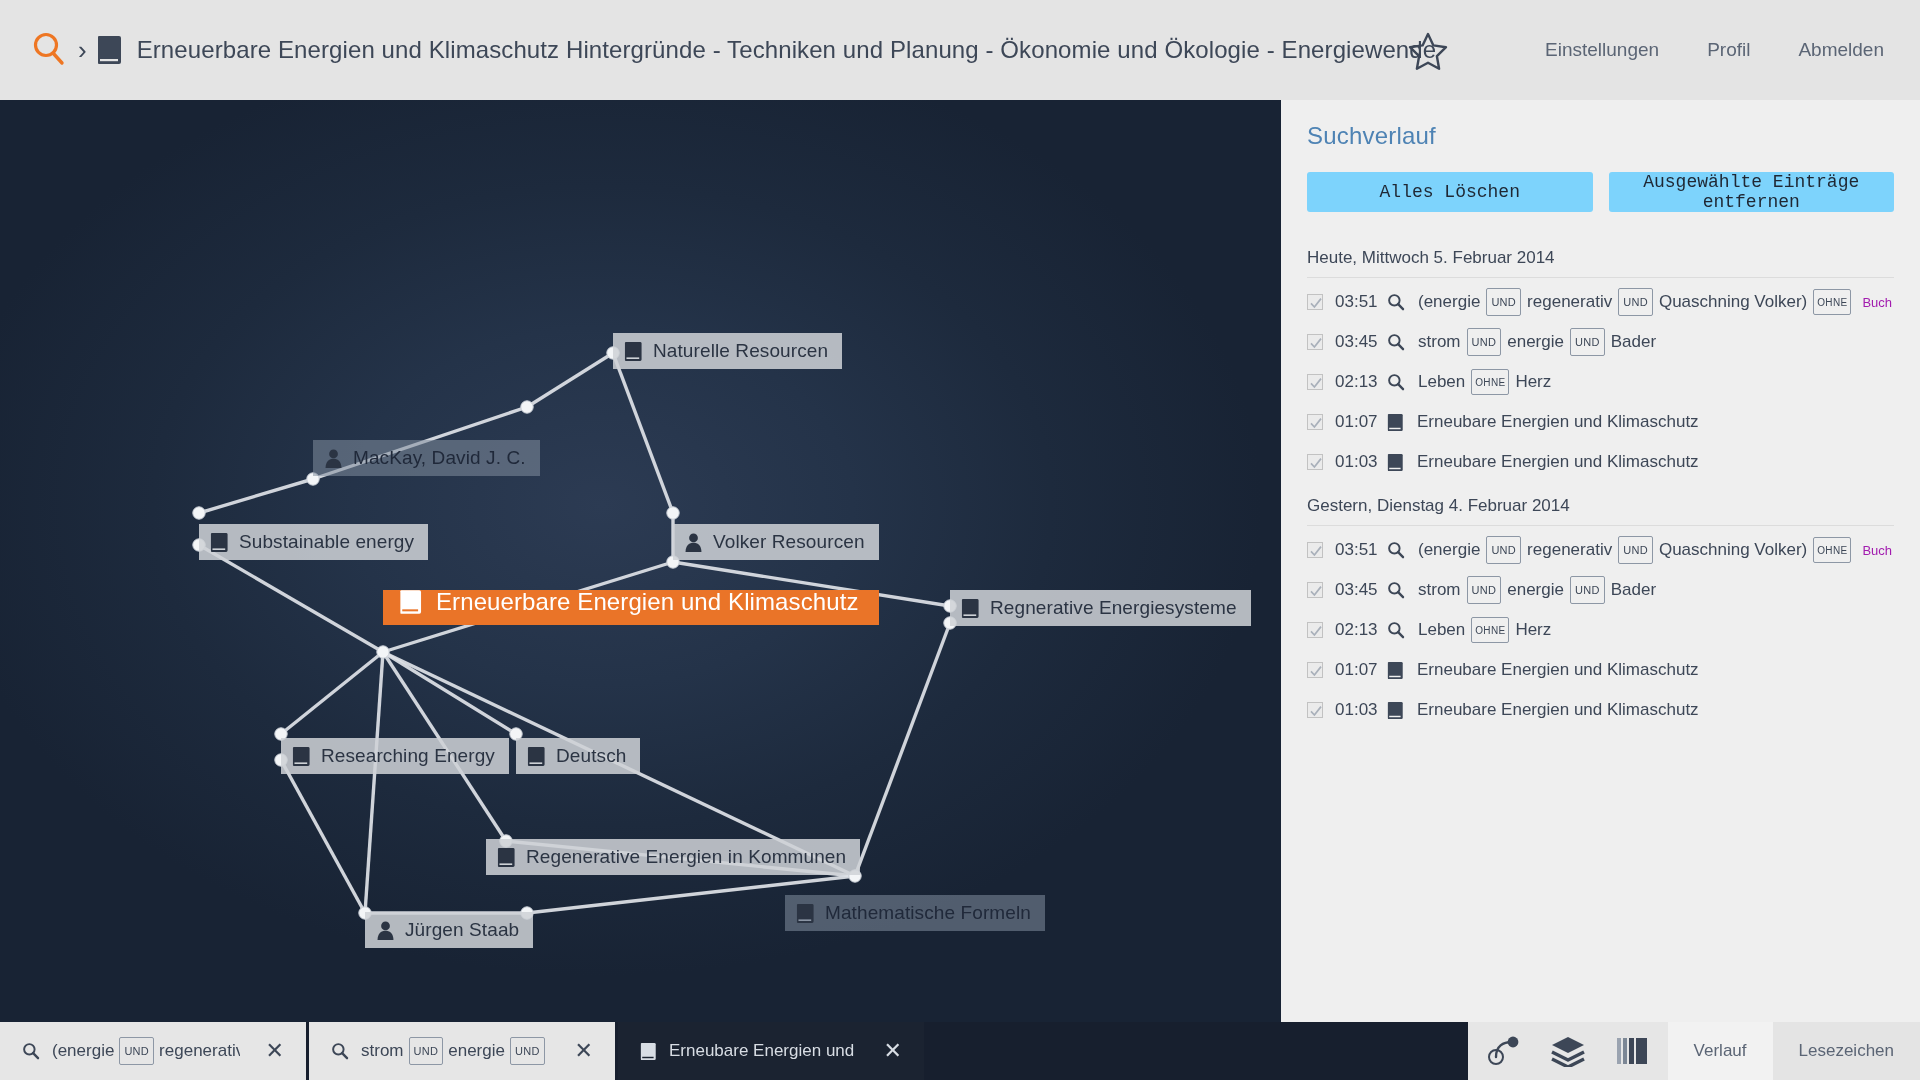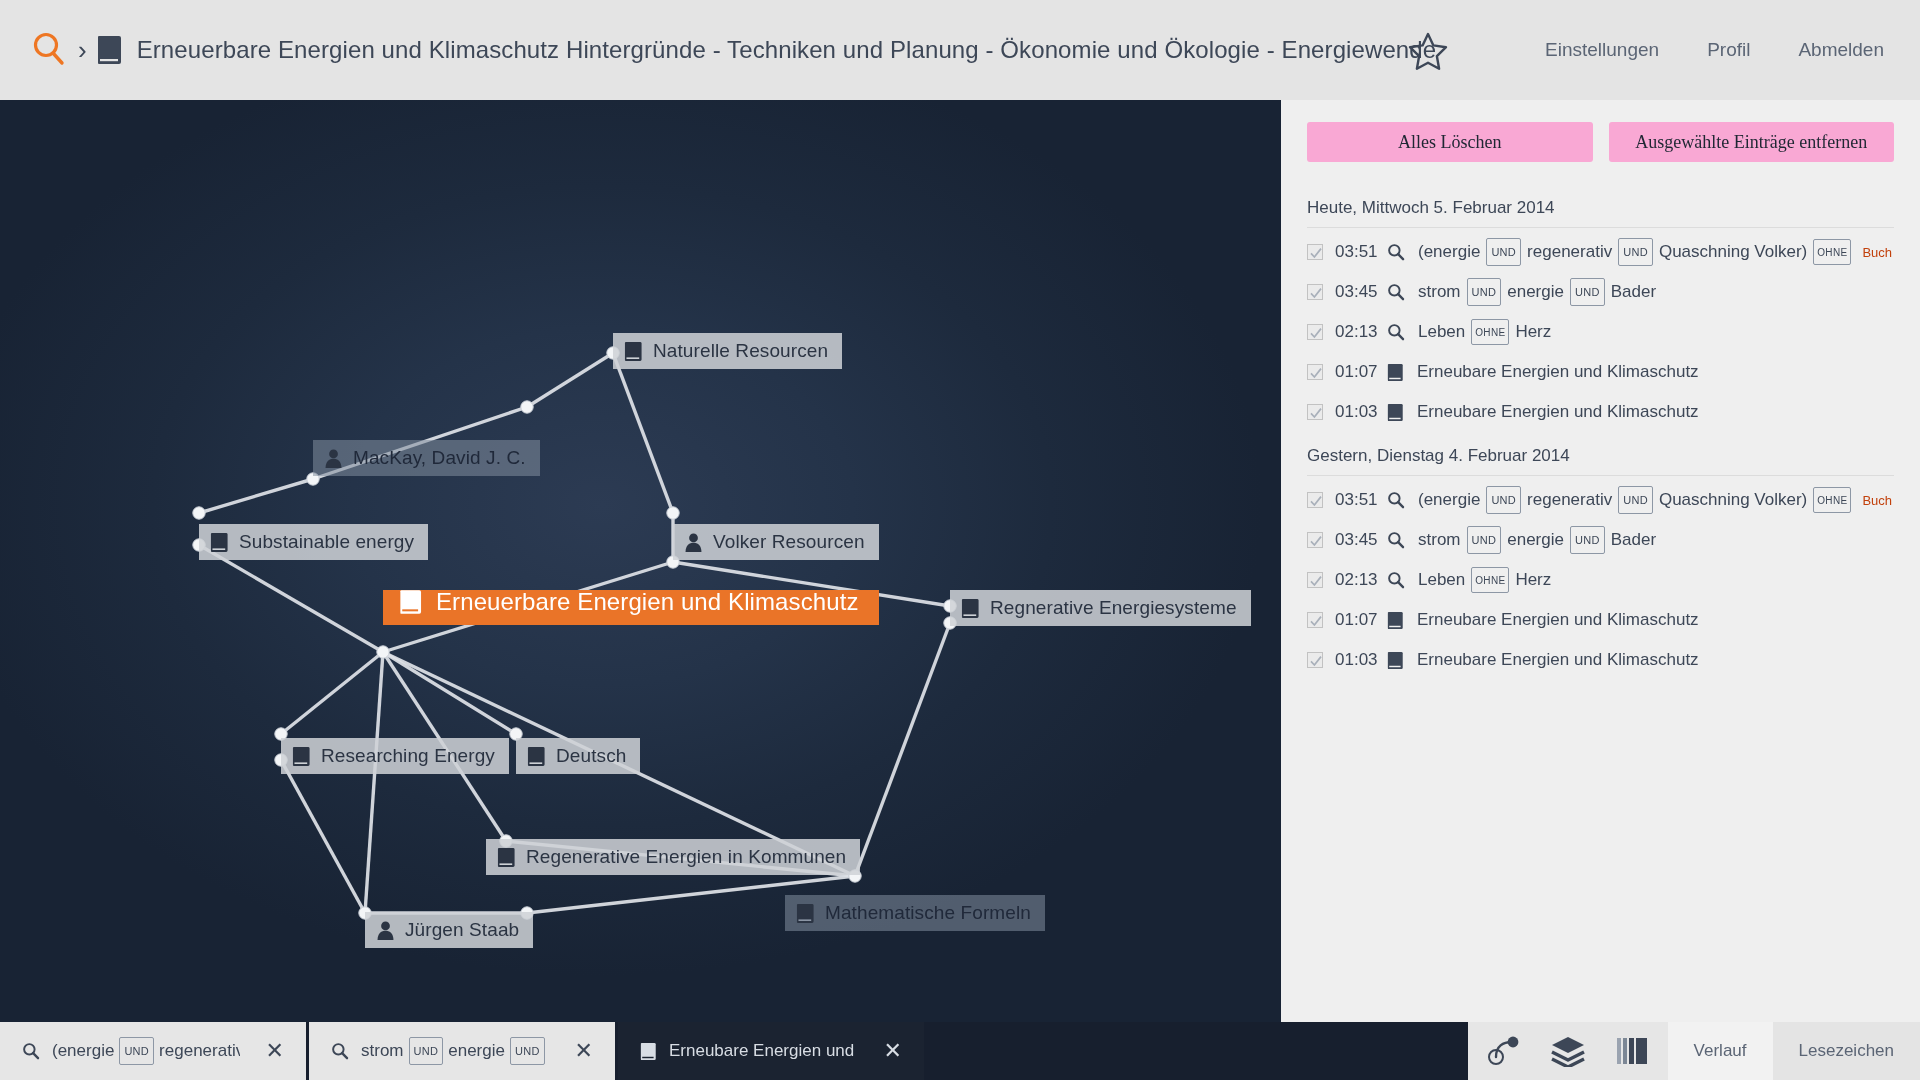--- a/index.html
+++ b/index.html
@@ -59,23 +59,23 @@
   
   #panel {
     position:absolute; left:1281px; top:100px; width:639px; height:922px;
     background:#efefef;
     padding:22px 26px 0 26px;
     overflow:hidden;
   }
   #panel-title { font-size:24px; color:#4e83b4; font-weight:400; margin-bottom:22px; letter-spacing:.2px; }
   #panel-buttons { display:flex; gap:16px; margin-bottom:28px; }
   .pbtn {
-    flex:1; height:40px; background:#f9a8d4; border:none;
+    flex:1; height:40px; background:#7dd3fc; border:none;
     color:#1f2733; font-size:18px; border-radius:3px;
-    font-family:Liberation Serif, serif; cursor:pointer;
+    font-family:Liberation Mono, monospace; cursor:pointer;
   }
   .day-group { margin-bottom:6px; }
   .day-label { font-size:17px; color:#3d4757; padding:8px 0 9px 0; }
   .day-rule { height:1px; background:#dcdcdc; margin-bottom:4px; }
   .hist-row {
     display:flex; align-items:center; height:40px; gap:0; cursor:pointer;
   }
   .cbox {
     width:16px; height:16px; flex:none; margin-right:12px;
     border:1px solid #c2c2c2; background:#ebebeb;
@@ -87,21 +87,21 @@
   .hquery { display:flex; align-items:center; gap:0; font-size:17px; color:#3d4757; white-space:nowrap; }
   .hquery .tok { padding:0 1px; }
   .op {
     display:inline-flex; align-items:center; justify-content:center;
     border:1px solid #8d97a5; color:#3d4757;
     font-size:11px; letter-spacing:.3px;
     height:28px; padding:0 4px; margin:12px 5px; border-radius:2px;
     background:transparent;
   }
   .op.small { font-size:10px; height:26px; padding:0 3px; }
-  .tail { font-size:13px; color:#c2410c; margin-left:6px; }
+  .tail { font-size:13px; color:#a21caf; margin-left:6px; }
 
   
   #bottom {
     position:absolute; left:0; top:1022px; width:1920px; height:58px;
     background:#171f2e;
     display:flex; align-items:stretch;
   }
   .tab {
     display:flex; align-items:center; height:58px;
     padding:0 22px; min-width:0; cursor:pointer;
@@ -269,20 +269,21 @@
         <span class="nicon"><svg viewBox="0 0 20 22" width="19" height="21">
             <path d="M2 1 h15 a1.5 1.5 0 0 1 1.5 1.5 v17 a1.5 1.5 0 0 1 -1.5 1.5 h-15 a1 1 0 0 1 -1 -1 v-18 a1 1 0 0 1 1 -1 z" fill="#2b3443"></path>
             <rect x="2.6" y="17.2" width="13.4" height="1.7" fill="#8b95a4"></rect>
           </svg></span>
         <span class="nlabel">Mathematische Formeln</span>
       </div>
     </div>
 </div>
 
 <div id="panel">
+  <div id="panel-title">Suchverlauf</div>
   <div id="panel-buttons">
     <button class="pbtn">Alles Löschen</button>
     <button class="pbtn">Ausgewählte Einträge entfernen</button>
   </div>
   <div id="panel-groups">
       <div class="day-group">
         <div class="day-label">Heute, Mittwoch 5. Februar 2014</div>
         <div class="day-rule"></div>
         <div class="hist-row">
           <span class="cbox">

